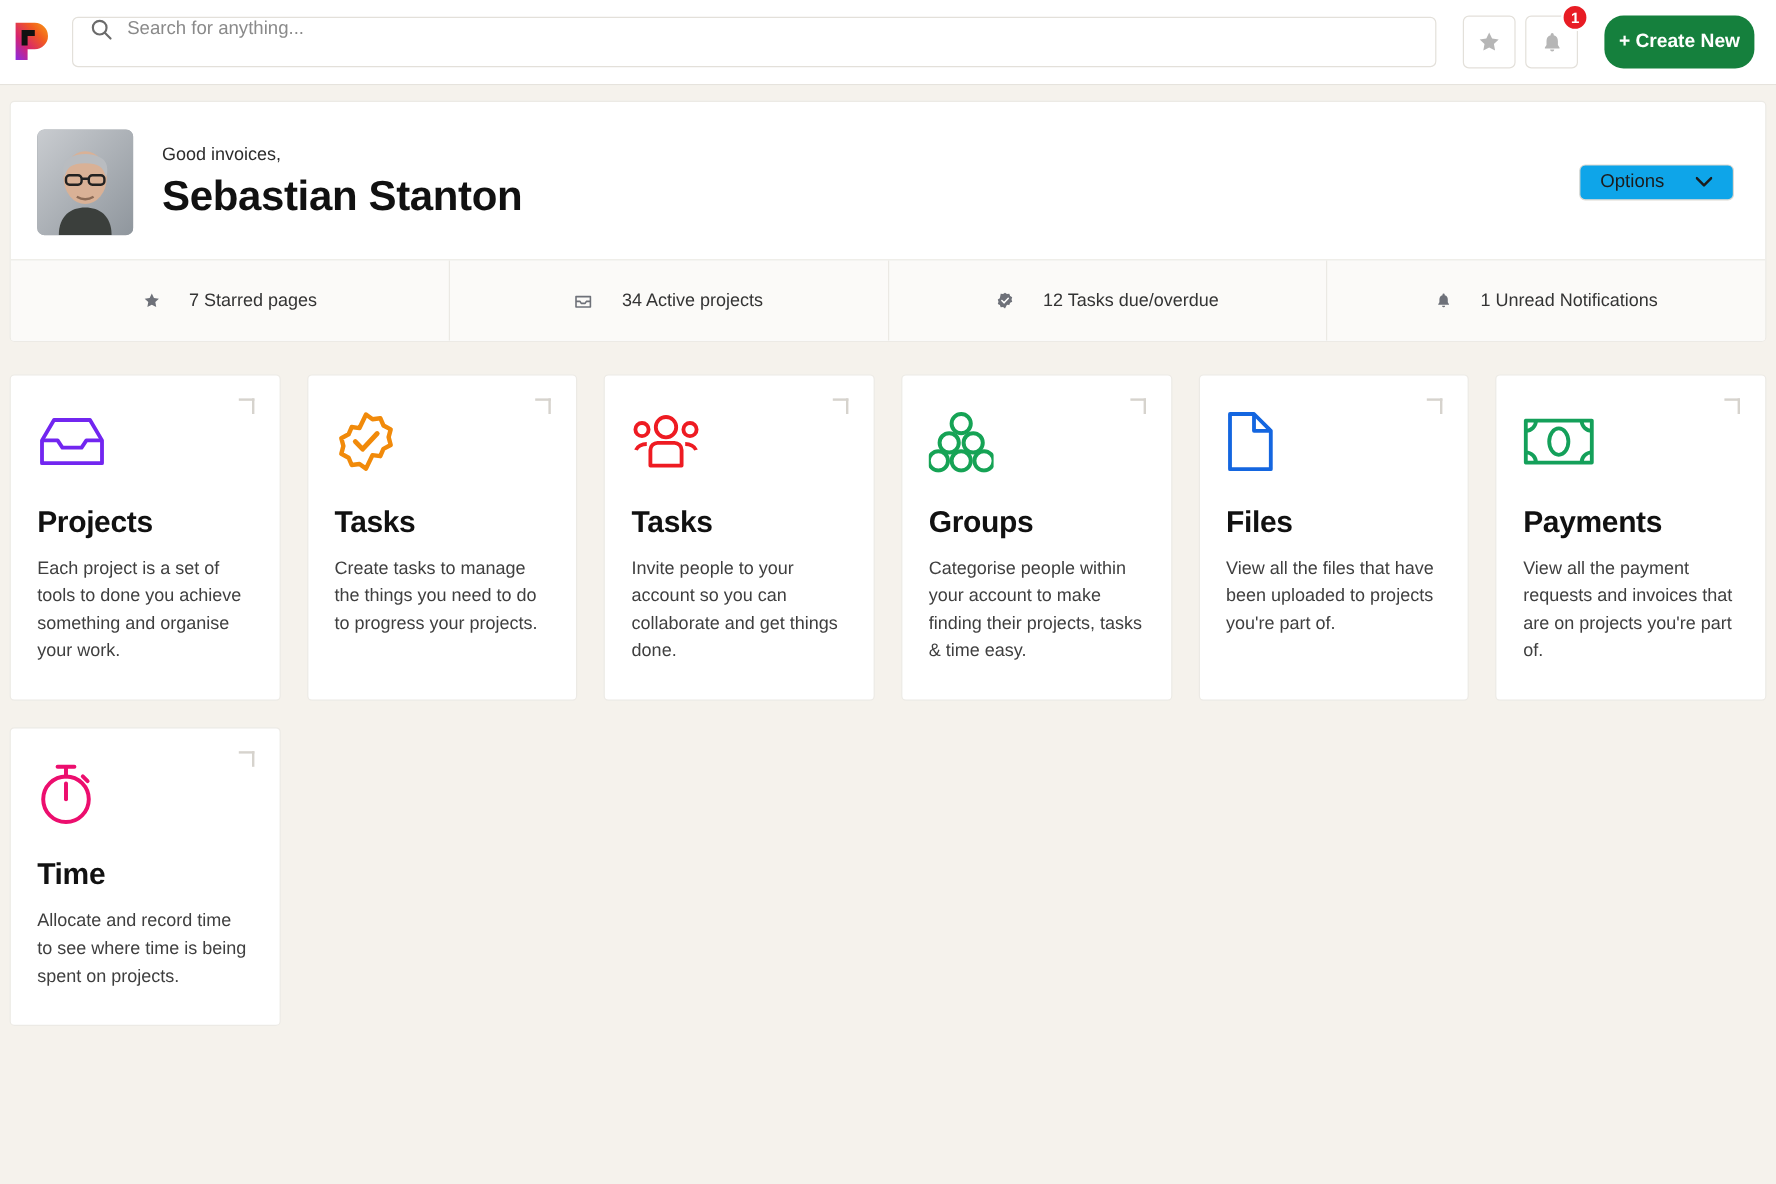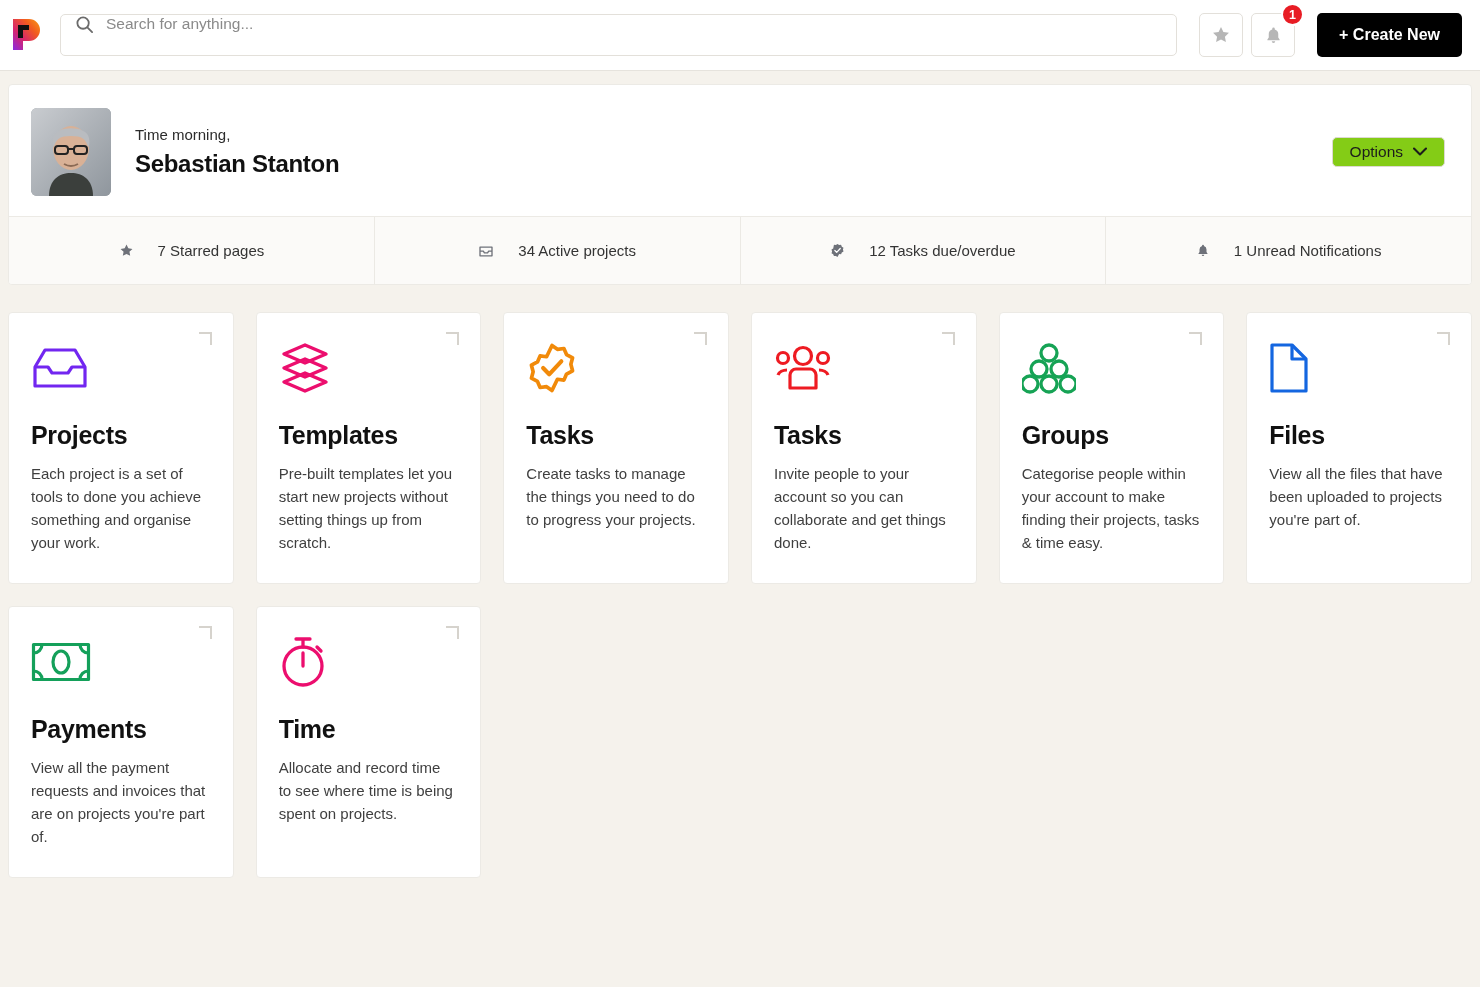--- a/index.html
+++ b/index.html
@@ -84,25 +84,25 @@
     font-weight: bold;
     display: flex;
     align-items: center;
     justify-content: center;
     border: 2px solid #fff;
   }
 
   .create-btn {
     margin-left: 22px;
     height: 44px;
-    padding: 0 22px;
-    background: #000000;
+    padding: 0 12px;
+    background: #15803d;
     color: #fff;
     border: 0;
-    border-radius: 5px;
+    border-radius: 16px;
     font-size: 16px;
     font-weight: bold;
     cursor: pointer;
     font-family: "Liberation Sans", sans-serif;
     white-space: nowrap;
   }
 
   
   .panel {
     margin: 13px 8px 0 8px;
@@ -124,33 +124,33 @@
     height: 88px;
     border-radius: 6px;
     flex: 0 0 80px;
     overflow: hidden;
     background: #9aa0a6;
     position: relative;
   }
 
   .greet-block { margin-left: 24px; flex: 1; }
   .greet { font-size: 15px; color: #2c2c2c; margin-bottom: 7px; }
-  .uname { font-size: 24px; font-weight: bold; color: #111; letter-spacing: -0.3px; }
+  .uname { font-size: 35px; font-weight: bold; color: #111; letter-spacing: -0.3px; }
 
   .options-btn {
     height: 30px;
     padding: 0 17px;
-    background: #84cc16;
+    background: #0ea5e9;
     border: 1px solid #ddd9d2;
     border-radius: 5px;
     font-size: 15.5px;
     color: #1c1c1c;
     display: flex;
     align-items: center;
-    gap: 10px;
+    gap: 26px;
     cursor: pointer;
     font-family: "Liberation Sans", sans-serif;
   }
 
   .stats-row {
     display: flex;
     border-top: 1px solid #eceae5;
     background: #fbfaf8;
   }
   .stat {
@@ -272,21 +272,21 @@
         <ellipse cx="40" cy="40" rx="18" ry="22" fill="#d9b196"></ellipse>
         <path d="M22 30c2-13 34-13 36 0 1 6 0 9-1 9-2-8-6-11-17-11S25 31 23 39c-1 0-2-3-1-9z" fill="#b9bcc0"></path>
         <rect x="24" y="38" width="13" height="8" rx="3" fill="none" stroke="#222" stroke-width="2"></rect>
         <rect x="43" y="38" width="13" height="8" rx="3" fill="none" stroke="#222" stroke-width="2"></rect>
         <line x1="37" y1="41" x2="43" y2="41" stroke="#222" stroke-width="2"></line>
         <path d="M33 56q7 4 14 0" stroke="#8b6a55" stroke-width="2" fill="none"></path>
       </svg>
     </div>
 
     <div class="greet-block">
-      <div class="greet">Time morning,</div>
+      <div class="greet">Good invoices,</div>
       <div class="uname">Sebastian Stanton</div>
     </div>
 
     <button class="options-btn">
       <span>Options</span>
       <svg width="14" height="9" viewBox="0 0 14 9" fill="none" stroke="#1c1c1c" stroke-width="2.1">
         <polyline points="1,1.5 7,7.5 13,1.5" stroke-linecap="round" stroke-linejoin="round"></polyline>
       </svg>
     </button>
   </div>
@@ -332,32 +332,20 @@
     <div class="card-icon">
       <svg width="58" height="46" viewBox="0 0 58 46" fill="none" stroke="#7226f0" stroke-width="3.2">
         <path d="M4 22 L14 5 h30 l10 17 v19 H4z" stroke-linejoin="round"></path>
         <path d="M4 22h13l4 6h16l4-6h13" stroke-linejoin="round"></path>
       </svg>
     </div>
     <div class="card-title">Projects</div>
     <div class="card-desc">Each project is a set of tools to done you achieve something and organise your work.</div>
   </div>
 
-  <div class="card">
-    <span class="corner-mark"></span>
-    <div class="card-icon">
-      <svg width="52" height="52" viewBox="0 0 52 52" fill="none" stroke="#ec0e6e" stroke-width="3.4">
-        <polygon points="26,3 47,12 26,21 5,12" stroke-linejoin="round"></polygon>
-        <polygon points="26,17 47,26 26,35 5,26" stroke-linejoin="round"></polygon>
-        <polygon points="26,31 47,40 26,49 5,40" stroke-linejoin="round"></polygon>
-      </svg>
-    </div>
-    <div class="card-title">Templates</div>
-    <div class="card-desc">Pre-built templates let you start new projects without setting things up from scratch.</div>
-  </div>
 
   <div class="card">
     <span class="corner-mark"></span>
     <div class="card-icon">
       <svg width="52" height="52" viewBox="0 0 24 24" fill="none" stroke="#f18a0a" stroke-width="1.7">
         <path d="M12 1.6l2.5 1.8 3-.4 1.2 2.8 2.8 1.5-.8 3 .8 3-2.8 1.5-1.2 2.8-3-.4L12 22.4l-2.5-1.8-3 .4-1.2-2.8-2.8-1.5.8-3-.8-3 2.8-1.5 1.2-2.8 3 .4z" stroke-linejoin="round"></path>
         <polyline points="7.9,12 10.7,14.9 16.3,8.9" stroke-linecap="round" stroke-linejoin="round" stroke-width="1.9"></polyline>
       </svg>
     </div>
     <div class="card-title">Tasks</div>

